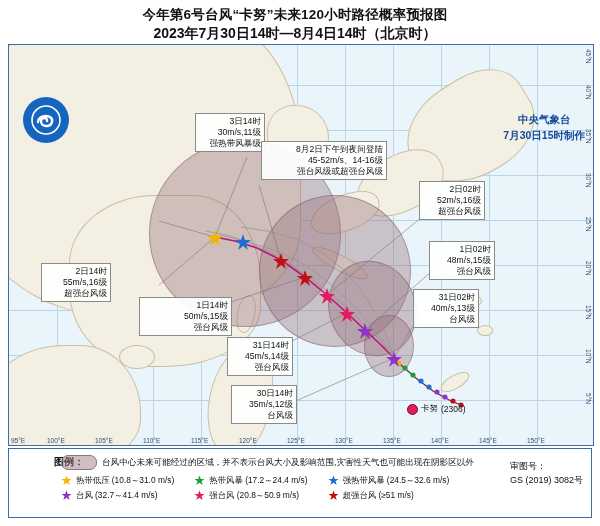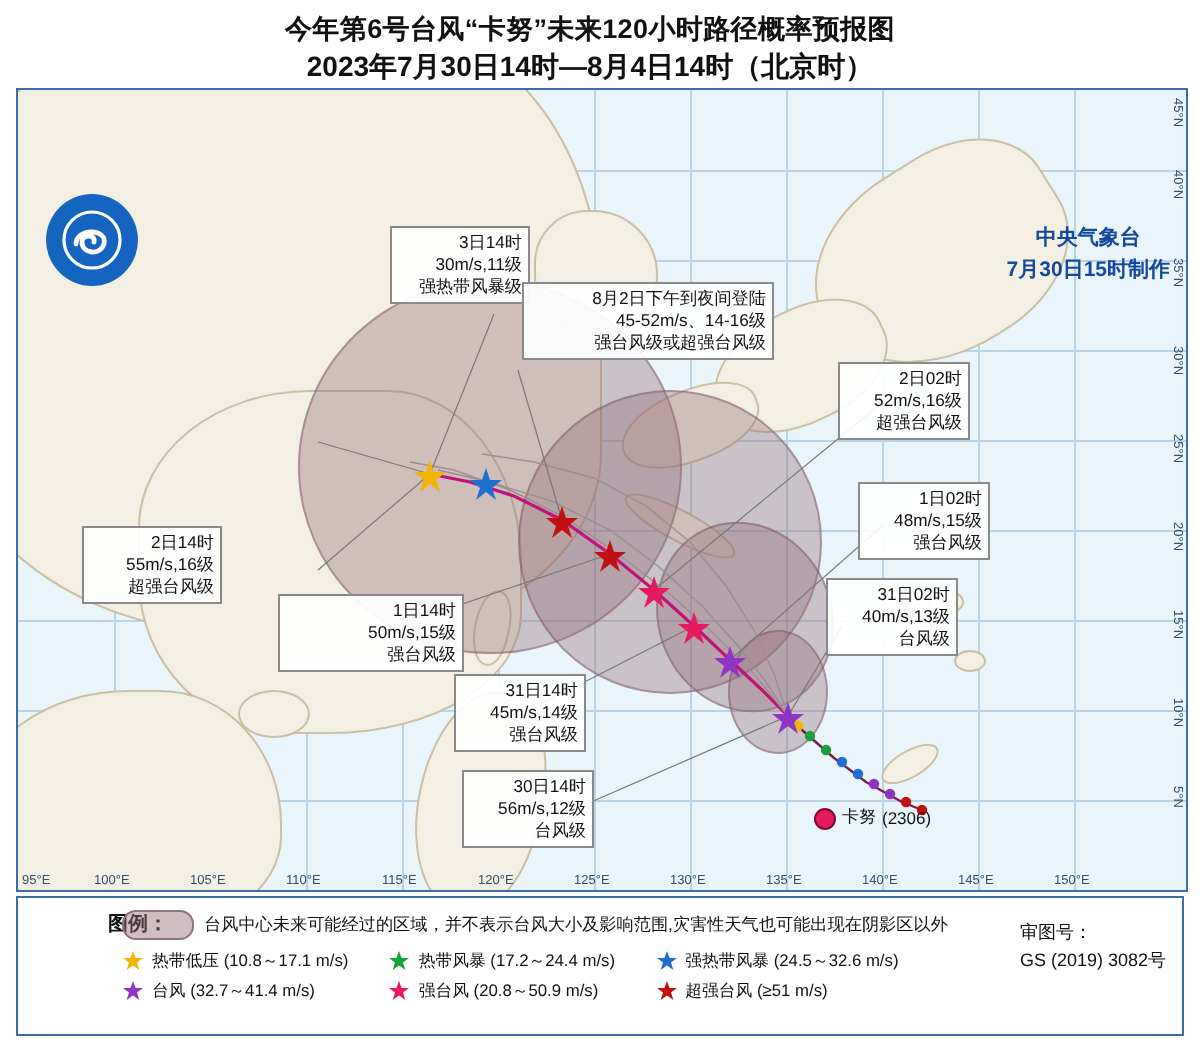--- a/index.html
+++ b/index.html
@@ -193,21 +193,21 @@
       <div class="lbl" style="left:32px;top:218px;width:62px;">2日14时
 55m/s,16级
 超强台风级</div>
       <div class="lbl" style="left:130px;top:252px;width:58px;padding-left:30px;">1日14时
 50m/s,15级
 强台风级</div>
       <div class="lbl" style="left:218px;top:292px;width:58px;">31日14时
 45m/s,14级
 强台风级</div>
       <div class="lbl" style="left:222px;top:340px;width:58px;">30日14时
-56m/s,12级
+35m/s,12级
 台风级</div>
       <div class="lbl" style="left:410px;top:136px;width:58px;">2日02时
 52m/s,16级
 超强台风级</div>
       <div class="lbl" style="left:420px;top:196px;width:58px;">1日02时
 48m/s,15级
 强台风级</div>
       <div class="lbl" style="left:404px;top:244px;width:58px;">31日02时
 40m/s,13级
 台风级</div>
@@ -264,21 +264,21 @@
       <span>台风中心未来可能经过的区域，并不表示台风大小及影响范围,灾害性天气也可能出现在阴影区以外</span>
     </div>
 
     <div class="legend-grid">
       <div class="lg-item">
         <span class="sym">
           <svg width="11" height="11" viewBox="0 0 11 11">
               <polygon points="5.5,0.5 6.8,4 10.5,4 7.5,6.3 8.7,10 5.5,7.7 2.3,10 3.5,6.3 0.5,4 4.2,4" fill="#f2b400"></polygon>
             </svg>
         </span>
-        <span>热带低压 (10.8～17.1 m/s)</span>
+        <span>热带低压 (10.8～31.0 m/s)</span>
       </div>
       <div class="lg-item">
         <span class="sym">
           <svg width="11" height="11" viewBox="0 0 11 11">
               <polygon points="5.5,0.5 6.8,4 10.5,4 7.5,6.3 8.7,10 5.5,7.7 2.3,10 3.5,6.3 0.5,4 4.2,4" fill="#1aa03c"></polygon>
             </svg>
         </span>
         <span>热带风暴 (17.2～24.4 m/s)</span>
       </div>
       <div class="lg-item">

